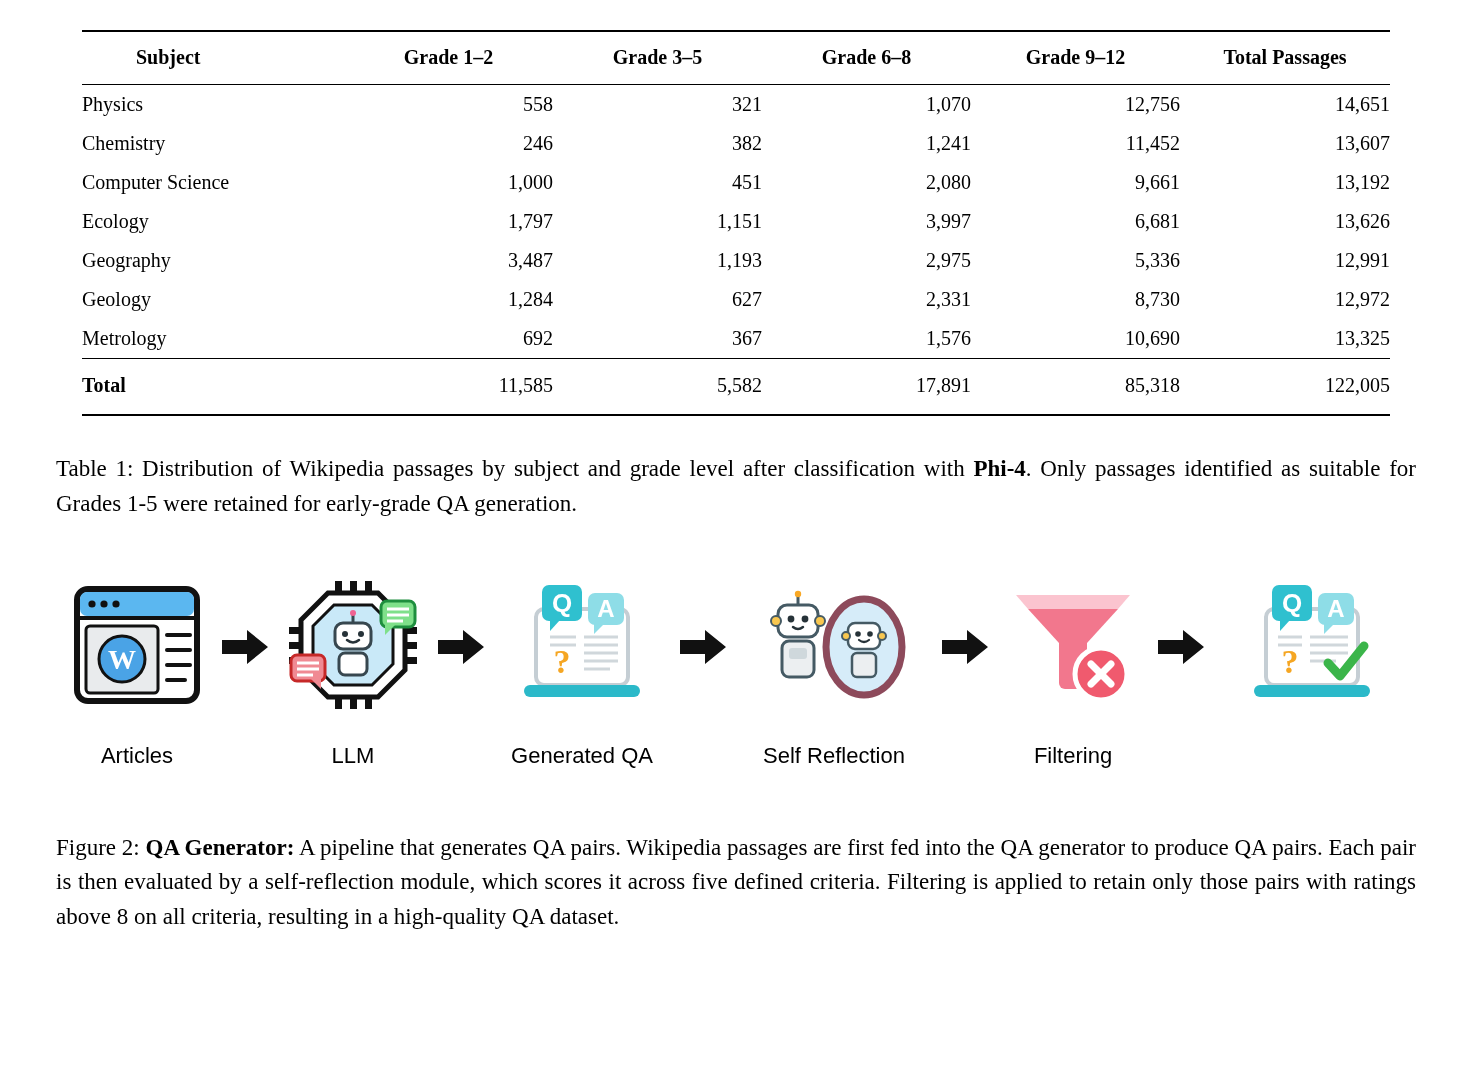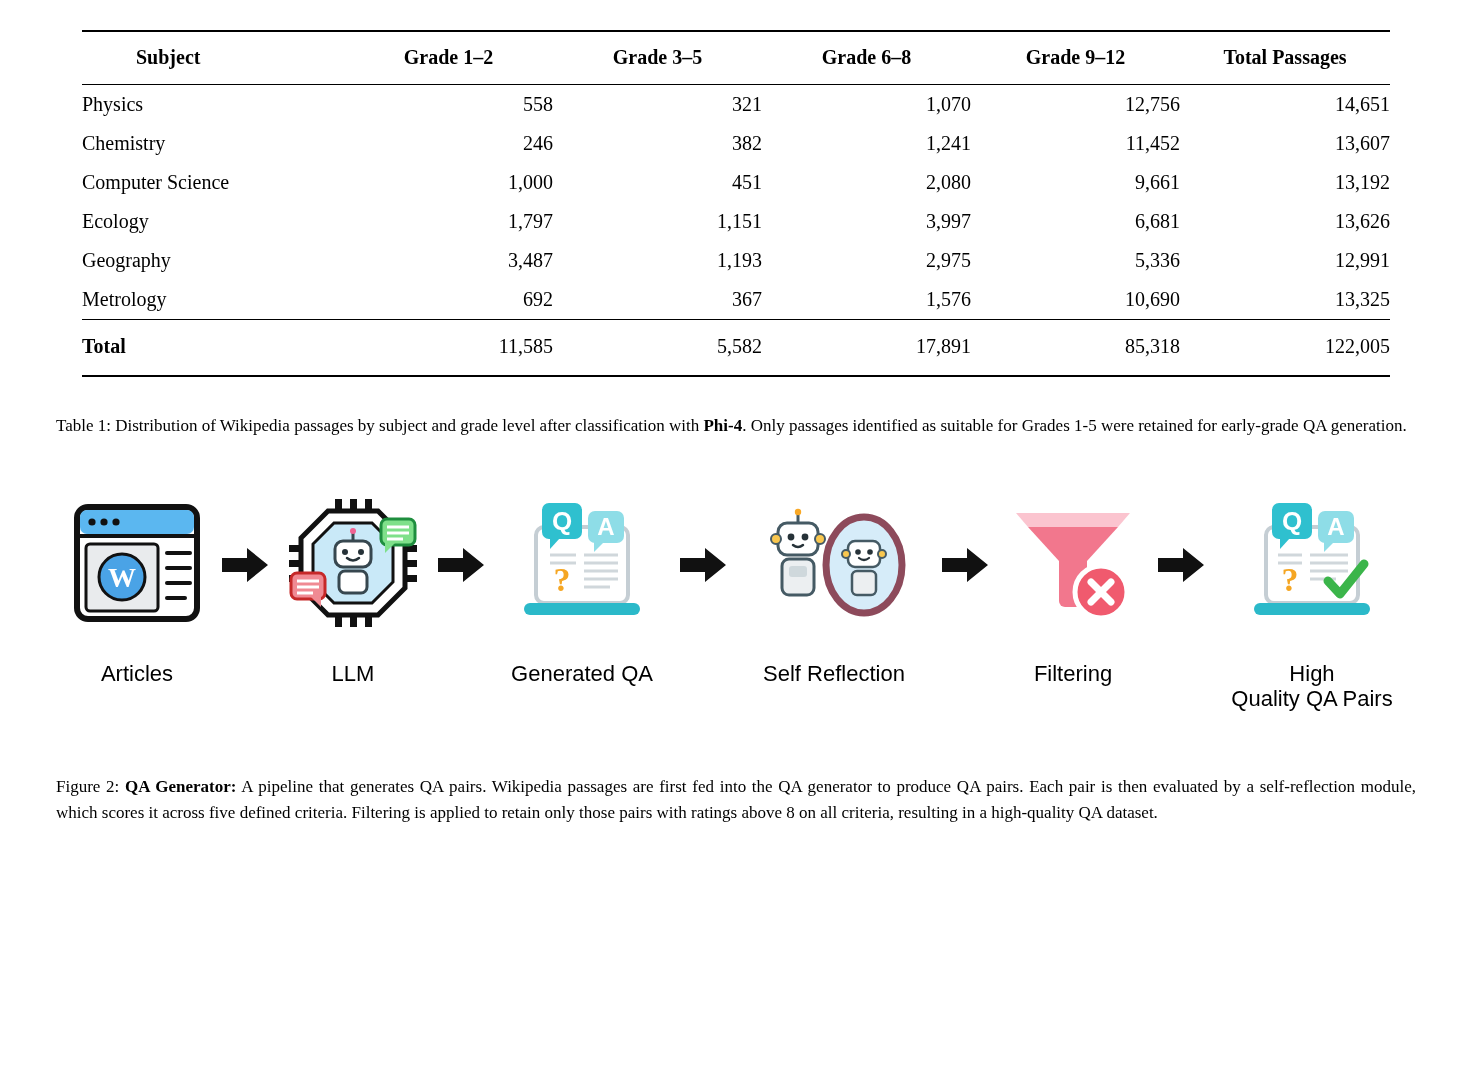--- a/index.html
+++ b/index.html
@@ -32,21 +32,21 @@
   td.num { text-align: right; padding-right: 74px; font-variant-numeric: tabular-nums; }
   table.data tfoot td {
     border-top: 1.3px solid #000;
     padding: 15px 0 17px 0;
   }
   tfoot td.subject { font-weight: 700; }
 
   
   .caption {
     margin: 36px 56px 0 56px;
-    font-size: 17px;
+    font-size: 23px;
     line-height: 1.5;
     text-align: justify;
   }
   .caption b { font-weight: 700; }
   .figure-caption { margin-top: 62px; }
 
   
   .pipeline {
     margin-top: 58px;
     display: flex;
@@ -121,20 +121,28 @@
         <td class="num">6,681</td>
         <td class="num">13,626</td>
       </tr>
       <tr>
         <td class="subject">Geography</td>
         <td class="num">3,487</td>
         <td class="num">1,193</td>
         <td class="num">2,975</td>
         <td class="num">5,336</td>
         <td class="num">12,991</td>
+      </tr>
+      <tr>
+        <td class="subject">Geology</td>
+        <td class="num">1,284</td>
+        <td class="num">627</td>
+        <td class="num">2,331</td>
+        <td class="num">8,730</td>
+        <td class="num">12,972</td>
       </tr>
       <tr>
         <td class="subject">Metrology</td>
         <td class="num">692</td>
         <td class="num">367</td>
         <td class="num">1,576</td>
         <td class="num">10,690</td>
         <td class="num">13,325</td>
       </tr>
     </tbody>
@@ -325,19 +333,17 @@
         <path d="M92 82 l12 13 l24 -30" fill="none" stroke="#3bb54a" stroke-width="9" stroke-linecap="round" stroke-linejoin="round"></path>
         <rect x="18" y="104" width="116" height="12" rx="6" fill="#2bb9c9"></rect>
         <rect x="36" y="4" width="40" height="36" rx="7" fill="#2fc0cf"></rect>
         <polygon points="44,39 54,39 44,50" fill="#2fc0cf"></polygon>
         <text x="56" y="31" text-anchor="middle" font-family="Liberation Sans, sans-serif" font-size="26" font-weight="bold" fill="#ffffff">Q</text>
         <rect x="82" y="12" width="36" height="32" rx="7" fill="#8edde7"></rect>
         <polygon points="88,43 98,43 88,53" fill="#8edde7"></polygon>
         <text x="100" y="36" text-anchor="middle" font-family="Liberation Sans, sans-serif" font-size="24" font-weight="bold" fill="#ffffff">A</text>
       </svg>
     </div>
-    <div class="label">High
-Quality QA Pairs</div>
   </div>
 
 </div>
 
 <p class="caption figure-caption"><span>Figure 2: </span><b>QA Generator:</b><span> A pipeline that generates QA pairs. Wikipedia passages are first fed into the QA generator to produce QA pairs. Each pair is then evaluated by a self-reflection module, which scores it across five defined criteria. Filtering is applied to retain only those pairs with ratings above 8 on all criteria, resulting in a high-quality QA dataset.</span></p>
 
 </body></html>

